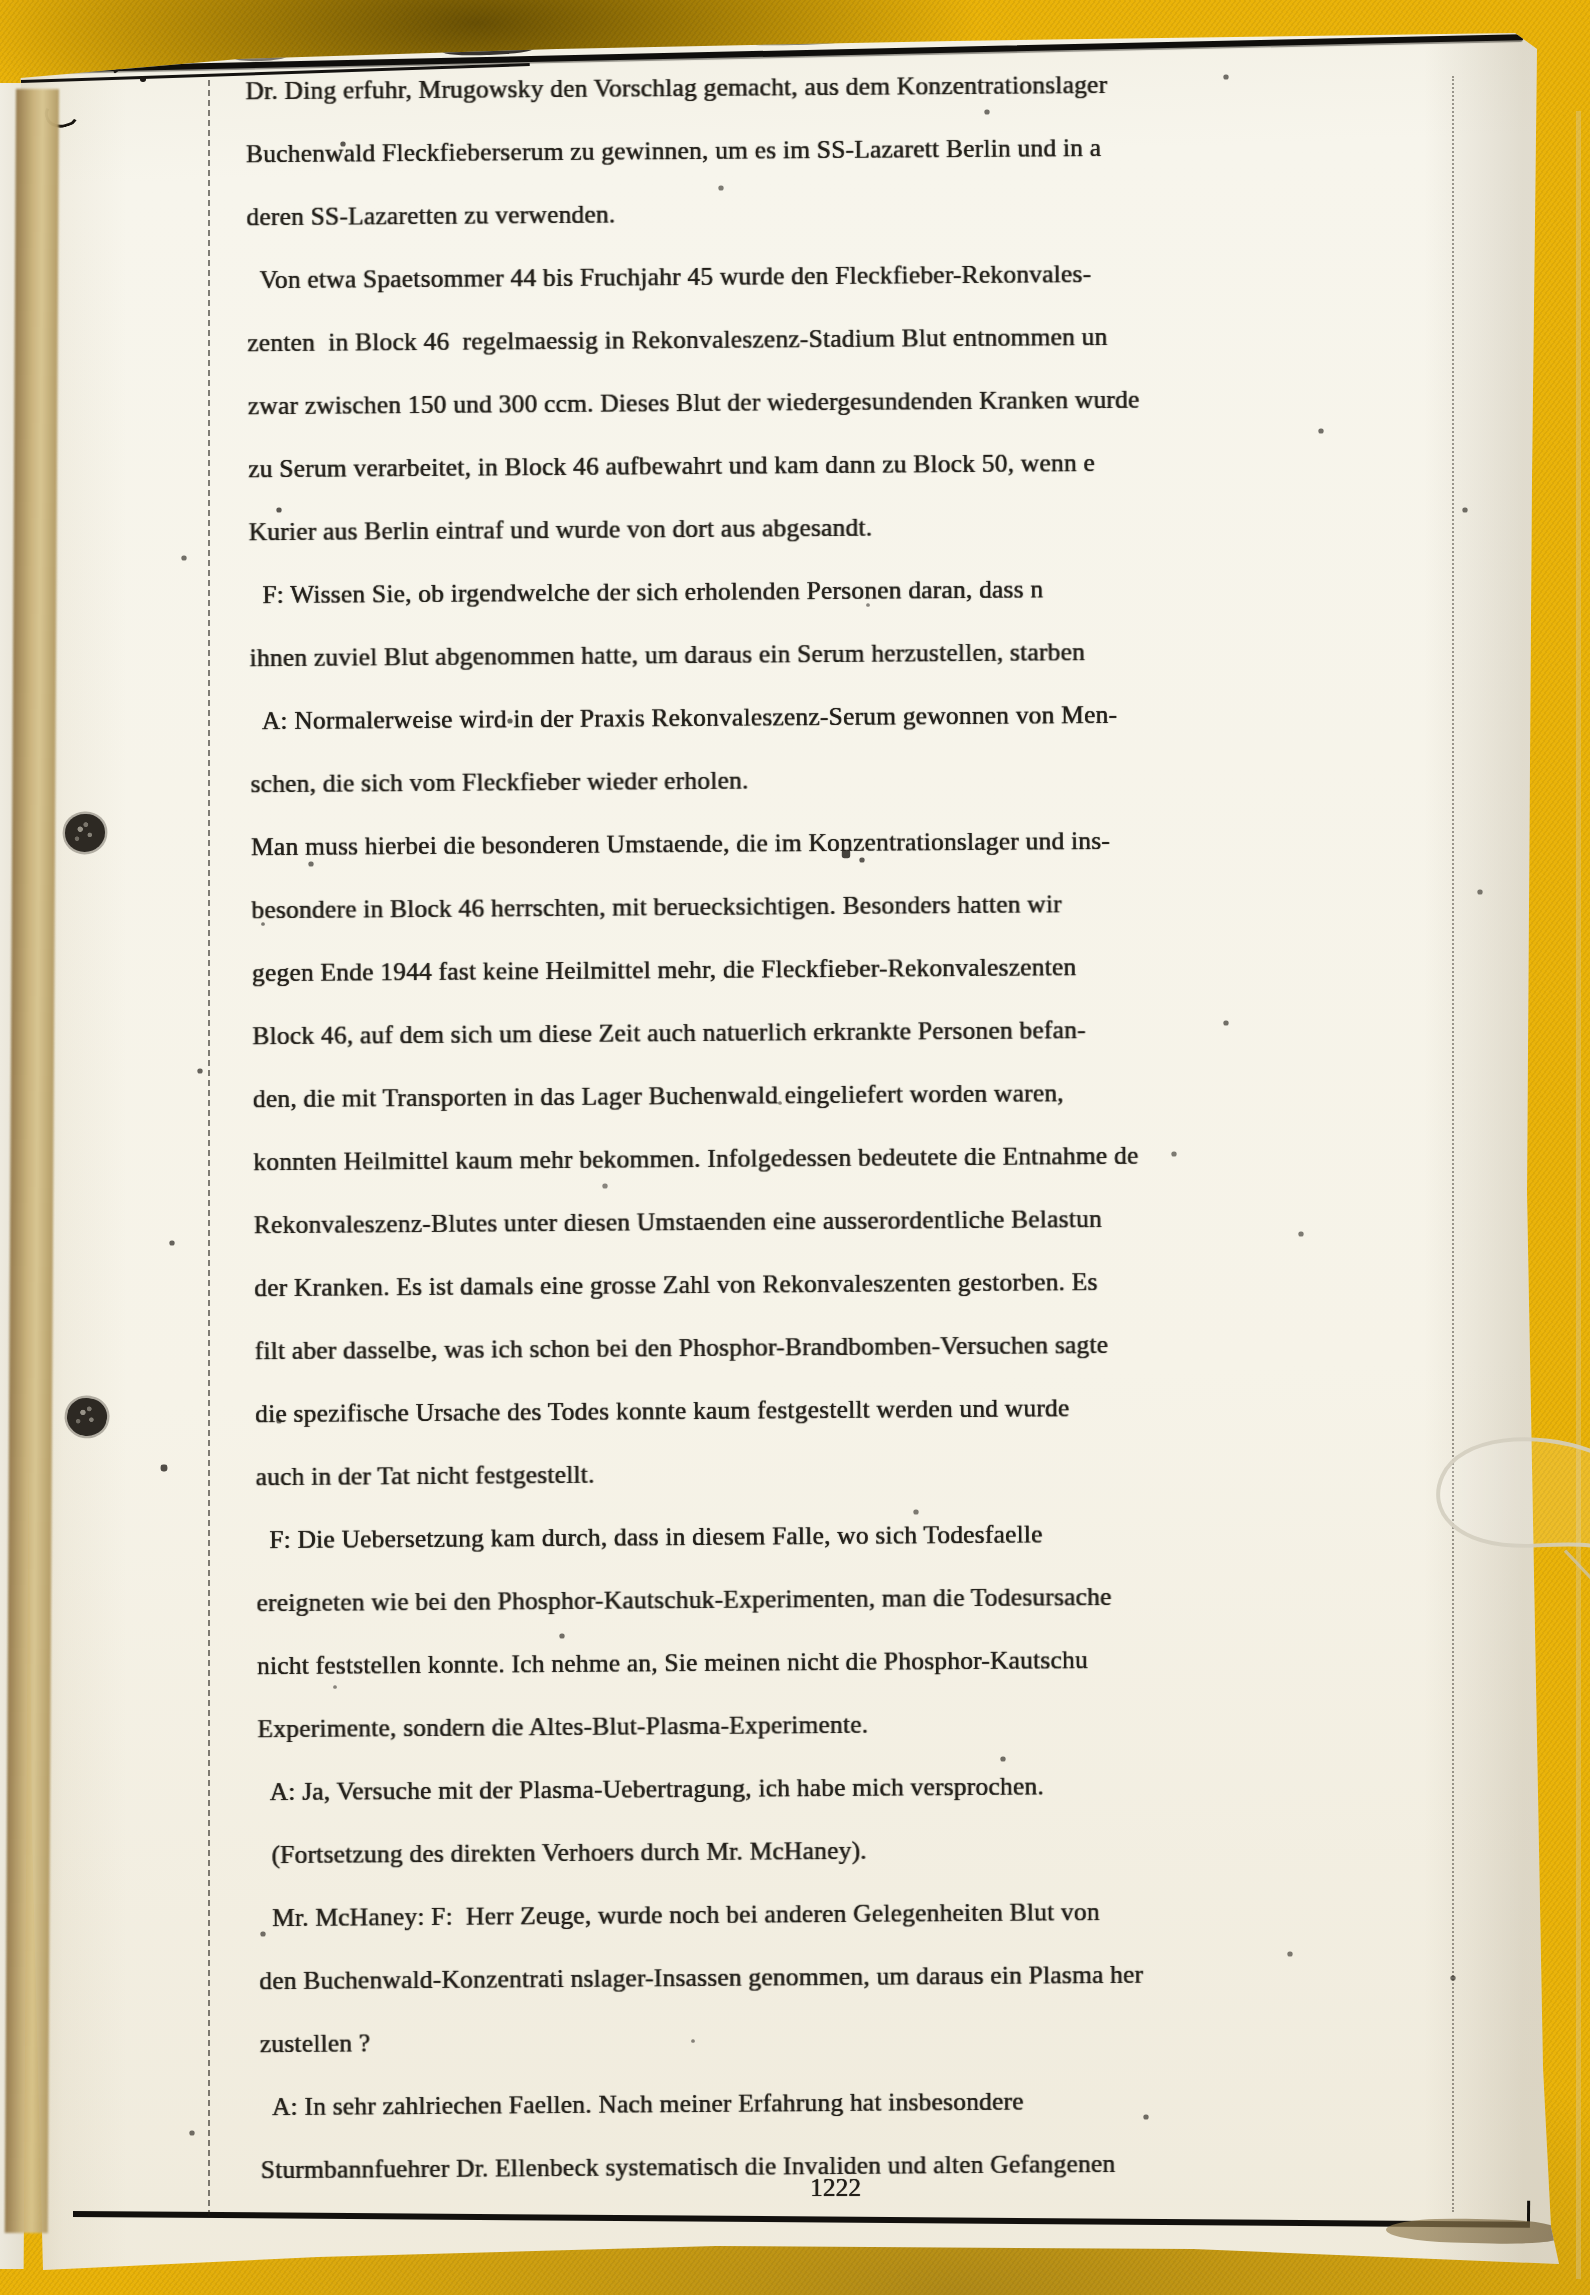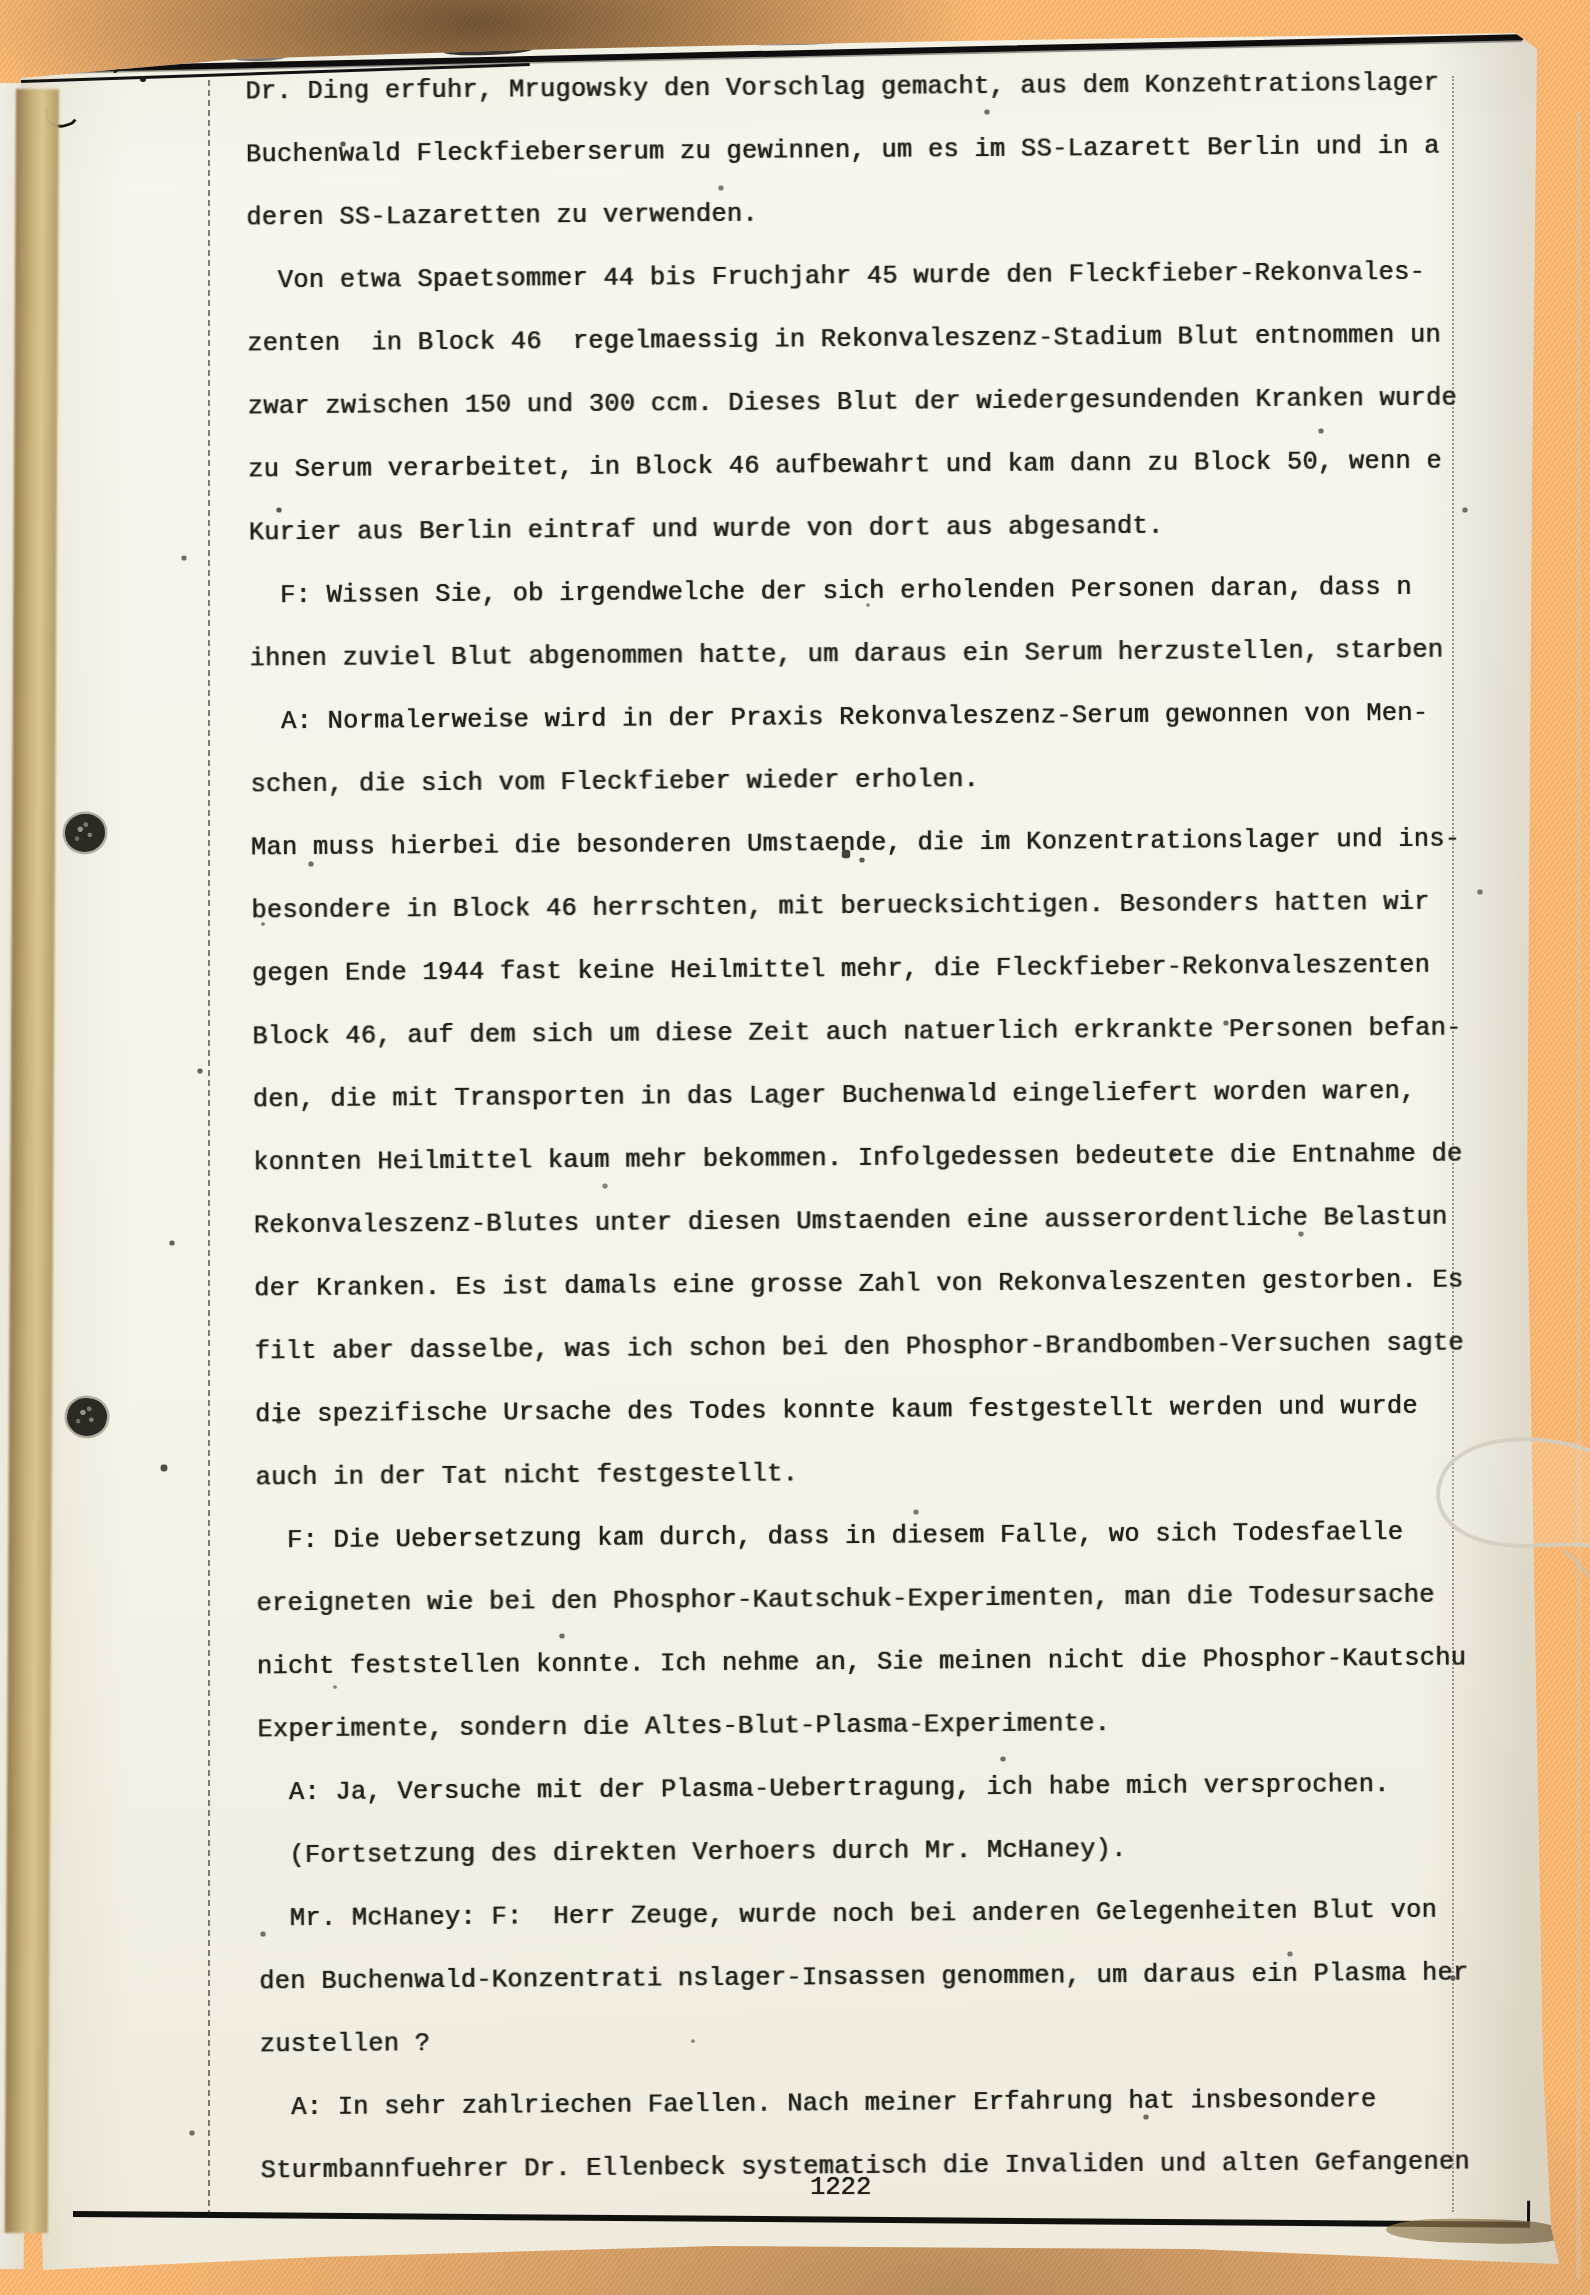--- a/index.html
+++ b/index.html
@@ -1,17 +1,17 @@
 <!DOCTYPE html>
 <html style="font-size:12.7px"><head>
 <meta charset="utf-8">
 <style>
   html,body{margin:0;padding:0;}
-  .canvas{position:relative;width:1591px;height:2295px;background:#fdba74;overflow:hidden;
-    font-family:Liberation Mono, monospace;}
+  .canvas{position:relative;width:1591px;height:2295px;background:#eab308;overflow:hidden;
+    font-family:Liberation Serif, serif;}
   .canvas::before{content:"";position:absolute;inset:0;pointer-events:none;
     background:
       radial-gradient(ellipse 716px 239px at 30% 1%, rgba(0,0,0,0.55), transparent 70%),
       radial-gradient(ellipse 1114px 398px at 60% 100%, rgba(66,60,52,0.35), transparent 75%),
       repeating-linear-gradient(37deg, rgba(255,255,255,0.016) 0 2.4px, transparent 2.4px 5.6px),
       repeating-linear-gradient(-53deg, rgba(0,0,0,0.06) 0 1.6px, transparent 1.6px 4px);}
 
   
   .under-page{position:absolute;left:0;top:83px;width:37px;height:2186px;
     background:linear-gradient(to right,#f0ede3,#e4dfd0);

